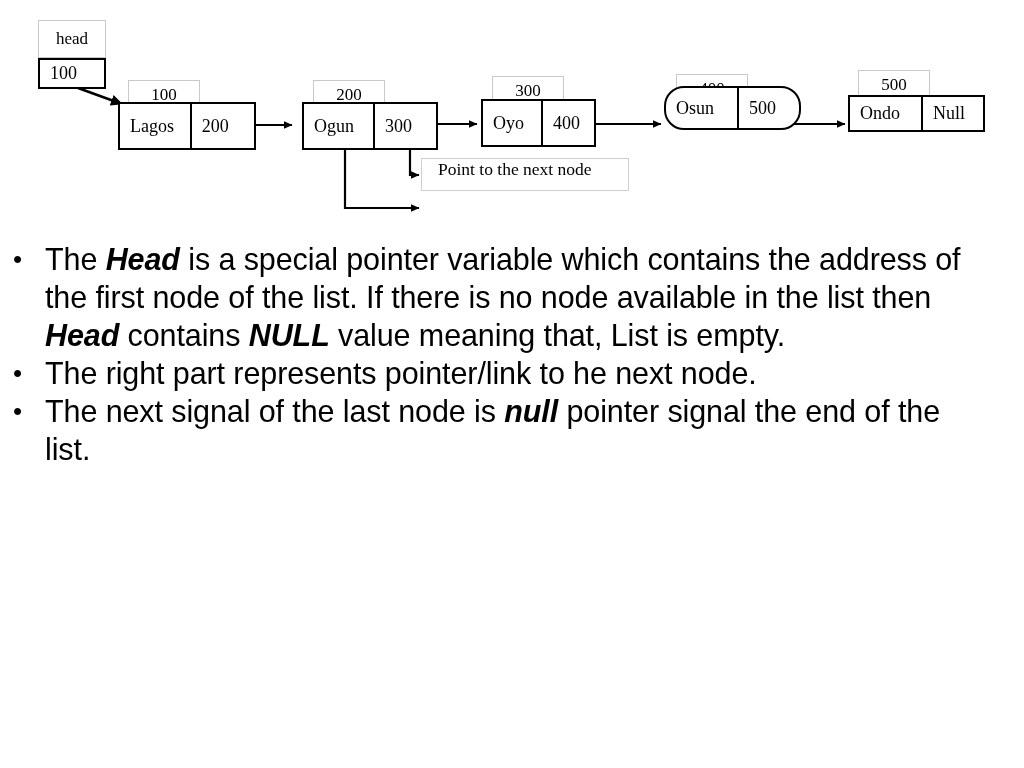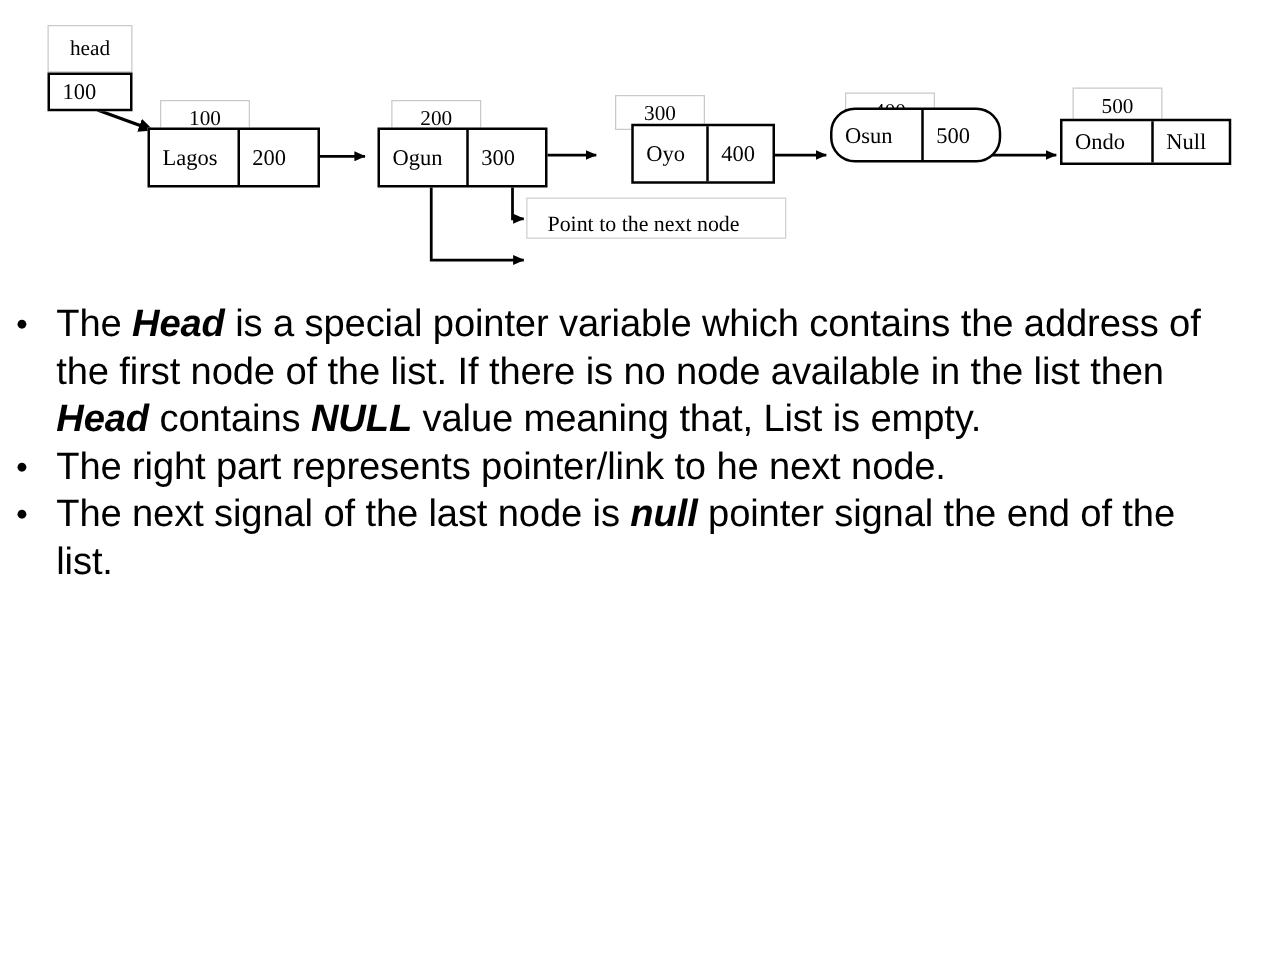--- a/index.html
+++ b/index.html
@@ -93,21 +93,21 @@
   }
 
   .callout {
     position: absolute;
     border: 1px solid #cfcfcf;
     background: #ffffff;
     box-sizing: border-box;
     font-family: "Liberation Serif", serif;
     font-size: 17.5px;
     display: flex;
-    align-items: flex-end;
+    align-items: flex-start;
     padding-left: 16px;
     color: #000;
     z-index: 1;
   }
 
   
   #bullets {
     position: absolute;
     left: 8px;
     top: 240px;
@@ -197,21 +197,21 @@
       <span>Ogun</span>
     </div>
     <div class="cell" style="width:62px;">
       <span>300</span>
     </div>
   </div>
 
   <div class="lbl-box" style="left:492px; top:76px; width:72px; height:28px;">
     <span>300</span>
   </div>
-  <div class="node" style="left:481px; top:99px; width:115px; height:48px;margin-left:24px;">
+  <div class="node" style="left:481px; top:99px; width:115px; height:48px;">
     <div class="cell info" style="width:73px;">
       <span>Oyo</span>
     </div>
     <div class="cell" style="width:62px;">
       <span>400</span>
     </div>
   </div>
 
   <div class="lbl-box" style="left:676px; top:74px; width:72px; height:28px;">
     <span>400</span>

